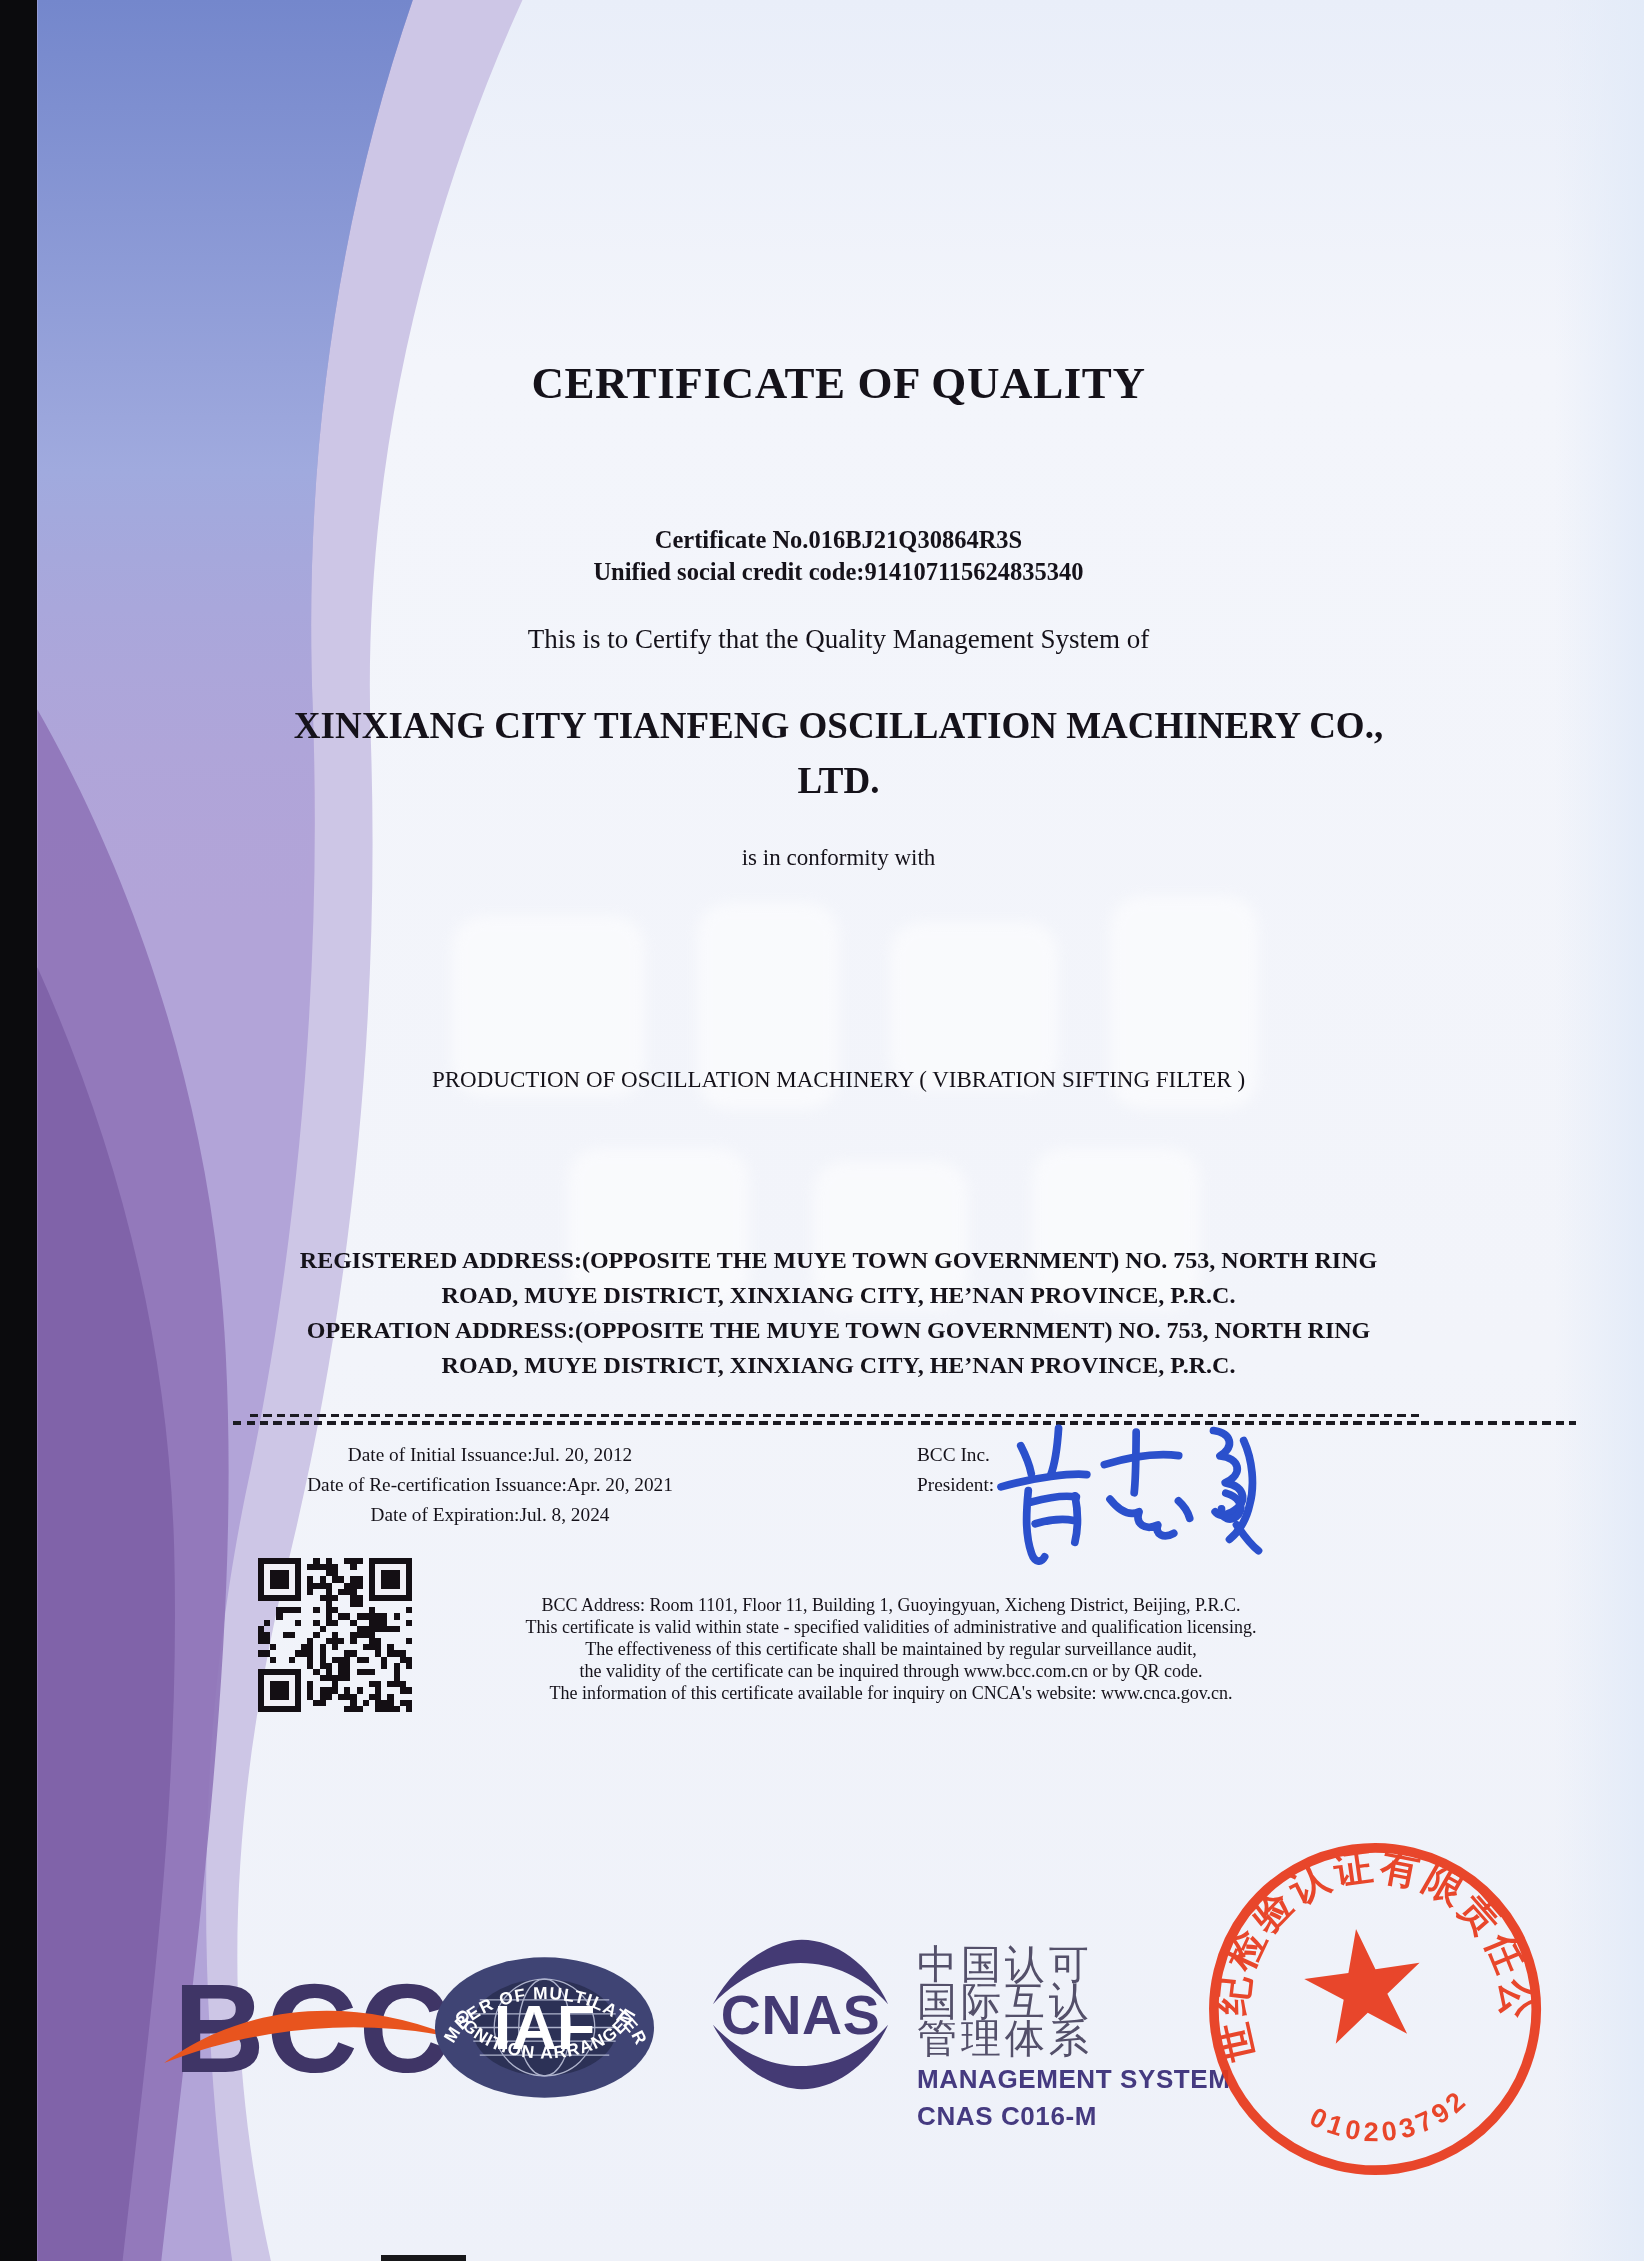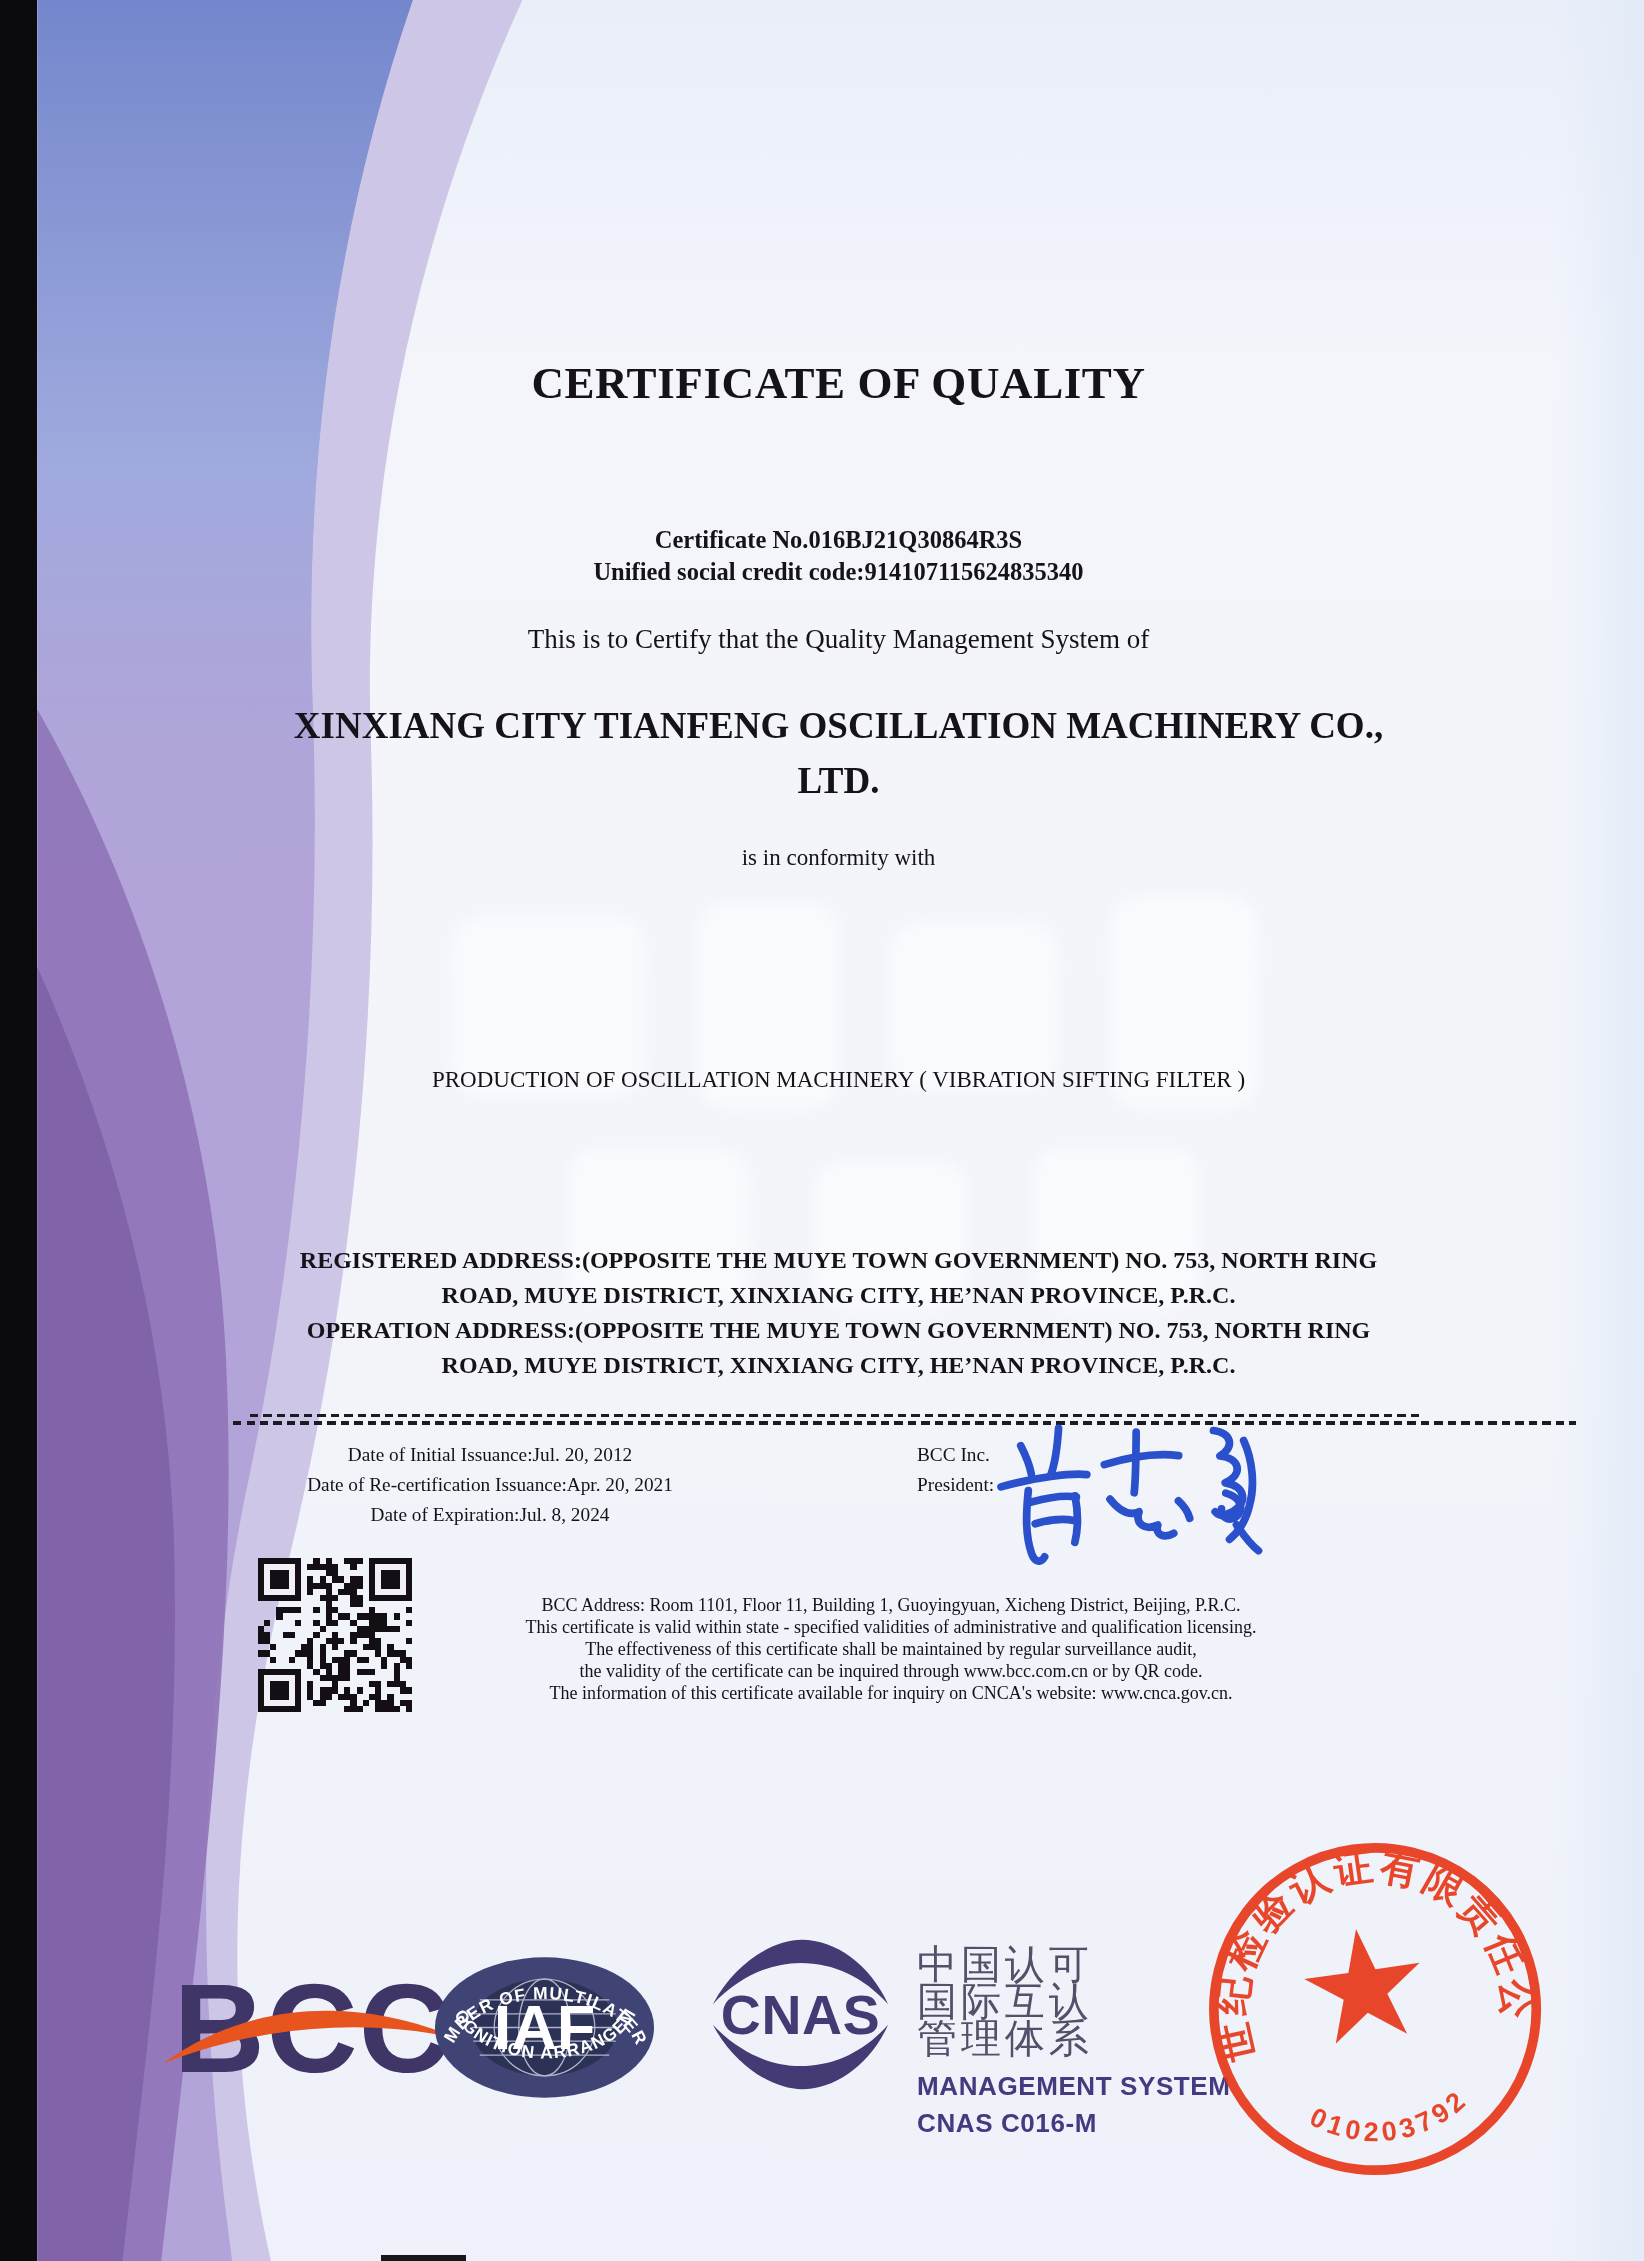--- a/index.html
+++ b/index.html
@@ -384,21 +384,21 @@
   <svg class="cnas-logo" viewBox="0 0 312 240">
     <path d="M20,104 C55,38 115,4 158,4 C210,4 264,42 292,104 C254,62 208,40 156,40 C106,40 58,64 20,104 Z" fill="#443a74"></path>
     <path d="M20,136 C58,176 106,200 156,200 C208,200 254,178 292,136 C264,198 210,236 158,236 C115,236 55,202 20,136 Z" fill="#443a74"></path>
     <text x="156" y="150" text-anchor="middle" font-family="Liberation Sans, sans-serif" font-size="86" font-weight="bold" fill="#443a74" letter-spacing="1">CNAS</text>
   </svg>
 
   <div class="accred">
     <div class="cn">中国认可</div>
     <div class="cn">国际互认</div>
     <div class="cn">管理体系</div>
-    <div class="en" style="margin-top:13px;">MANAGEMENT SYSTEM</div>
+    <div class="en" style="margin-top:6px;">MANAGEMENT SYSTEM</div>
     <div class="en" style="margin-top:5.2px;">CNAS C016-M</div>
   </div>
 
   <svg class="stamp" viewBox="0 0 546 566">
     <defs>
       <path id="stampTop" d="M76.8,341.8 A200,200 0 1 1 463.2,341.8"></path>
       <path id="stampBottom" d="M138.2,447 A205,205 0 0 0 401.8,447"></path>
     </defs>
     <g transform="rotate(-8 270 290)">
       <circle cx="270" cy="290" r="250" fill="none" stroke="#e83a1c" stroke-width="15"></circle>

